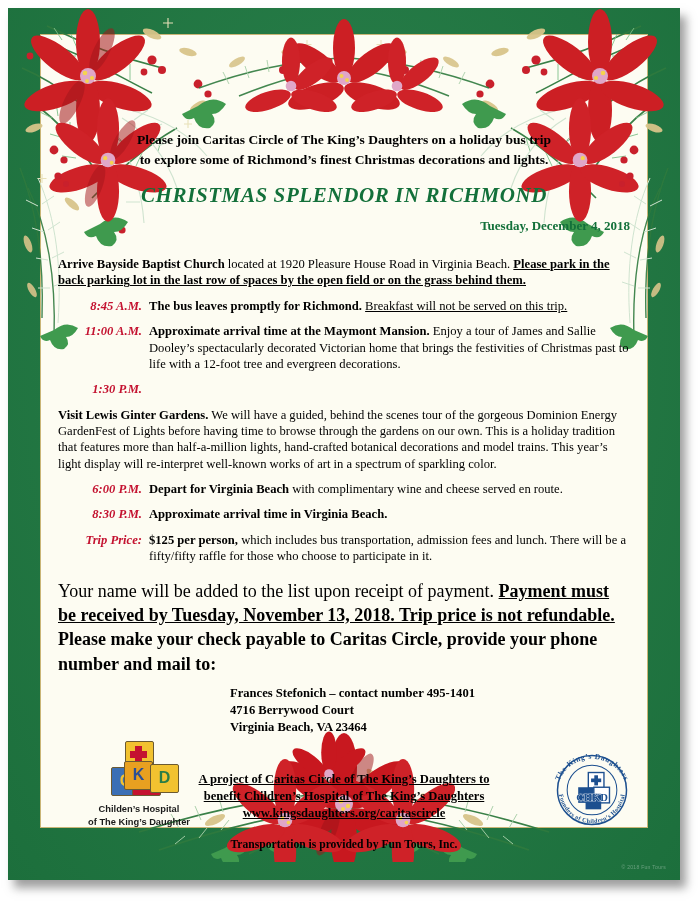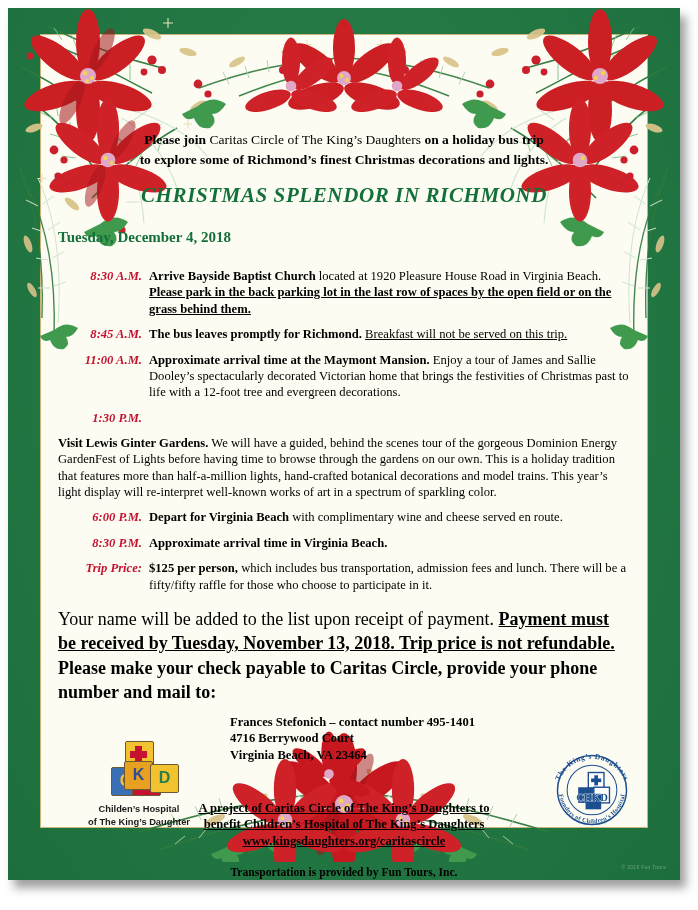--- a/index.html
+++ b/index.html
@@ -71,35 +71,35 @@
   }
 
   .intro {
     margin-top: 96px;
     text-align: center;
     font-size: 13.5px;
     line-height: 1.45;
     color: #000;
   }
   .intro .it { font-weight: bold; }
-  .intro .bd { font-weight: normal; font-style: normal; }
+  .intro .bd { font-weight: bold; font-style: normal; }
 
   .title {
     margin-top: 14px;
     text-align: center;
     font-size: 21px;
     font-style: italic;
     font-weight: bold;
     letter-spacing: 0.6px;
     color: #13703a;
   }
   .subtitle {
-    margin-top: 21px;
-    text-align: left;
-    font-size: 15px;
+    margin-top: 10px;
+    text-align: right;
+    font-size: 13px;
     font-weight: bold;
     color: #13703a;
   }
 
   
   .schedule { margin-top: 22px; }
   .srow {
     display: flex;
     margin-bottom: 9px;
     font-size: 12.6px;
@@ -617,21 +617,20 @@
       </div>
       <div class="it">to explore some of Richmond’s finest Christmas decorations and lights.</div>
     </div>
 
     <div class="title">CHRISTMAS SPLENDOR IN RICHMOND</div>
     <div class="subtitle">Tuesday, December 4, 2018</div>
 
     <div class="schedule">
 
       <div class="srow">
-        <div class="stime">8:30 A.M.</div>
         <div class="sbody"><span class="b">Arrive Bayside Baptist Church</span><span> located at 1920 Pleasure House Road in Virginia Beach.  </span><span class="u">Please park in the back parking lot in the last row of spaces by the open field or on the grass behind them.</span></div>
       </div>
 
       <div class="srow">
         <div class="stime">8:45 A.M.</div>
         <div class="sbody"><span class="b">The bus leaves promptly for Richmond.</span><span>  </span><span class="un">Breakfast will not be served on this trip.</span></div>
       </div>
 
       <div class="srow">
         <div class="stime">11:00 A.M.</div>

